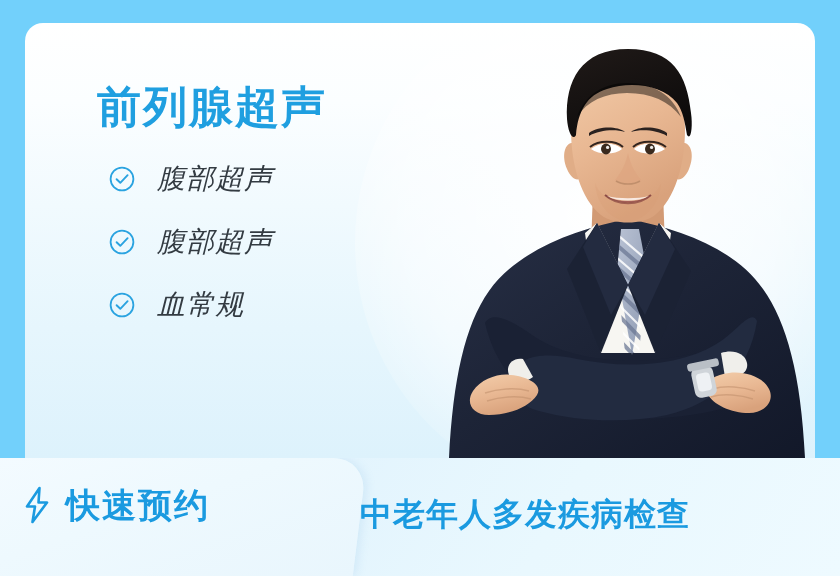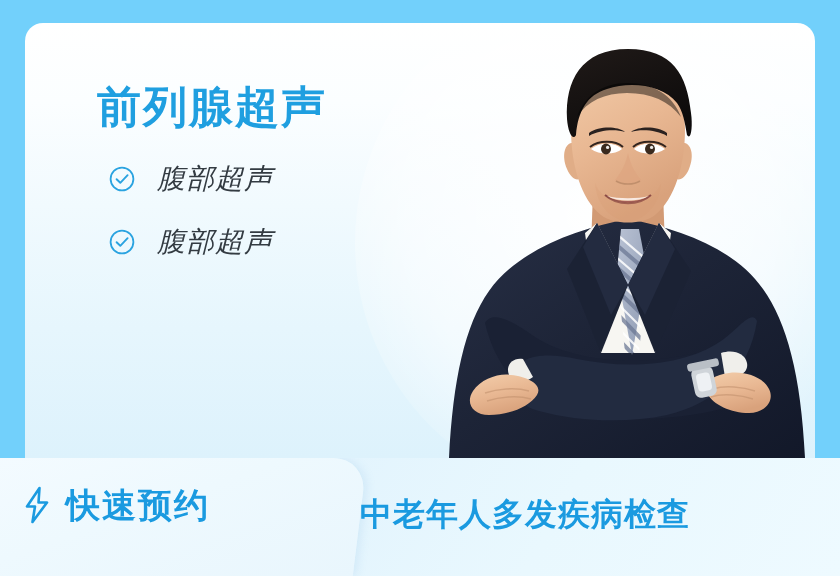--- a/index.html
+++ b/index.html
@@ -346,20 +346,27 @@
         </li>
 
         <li class="feature-item">
           <svg class="check-icon" viewBox="0 0 26 26" xmlns="http://www.w3.org/2000/svg" aria-hidden="true">
             <circle cx="13" cy="13" r="11.4" fill="none" stroke="#2aa3e0" stroke-width="1.8"></circle>
             <path d="M7.6 13.2 L11.3 16.8 L18.6 9.2" fill="none" stroke="#2aa3e0" stroke-width="1.9" stroke-linecap="round" stroke-linejoin="round"></path>
           </svg>
           <span class="feature-label">腹部超声</span>
         </li>
 
+        <li class="feature-item">
+          <svg class="check-icon" viewBox="0 0 26 26" xmlns="http://www.w3.org/2000/svg" aria-hidden="true">
+            <circle cx="13" cy="13" r="11.4" fill="none" stroke="#2aa3e0" stroke-width="1.8"></circle>
+            <path d="M7.6 13.2 L11.3 16.8 L18.6 9.2" fill="none" stroke="#2aa3e0" stroke-width="1.9" stroke-linecap="round" stroke-linejoin="round"></path>
+          </svg>
+          <span class="feature-label">血常规</span>
+        </li>
 
       </ul>
     </div>
   </div>
 
   <div class="bottom-band">
 
     <div class="band-right"></div>
     <div class="band-left"></div>
 

